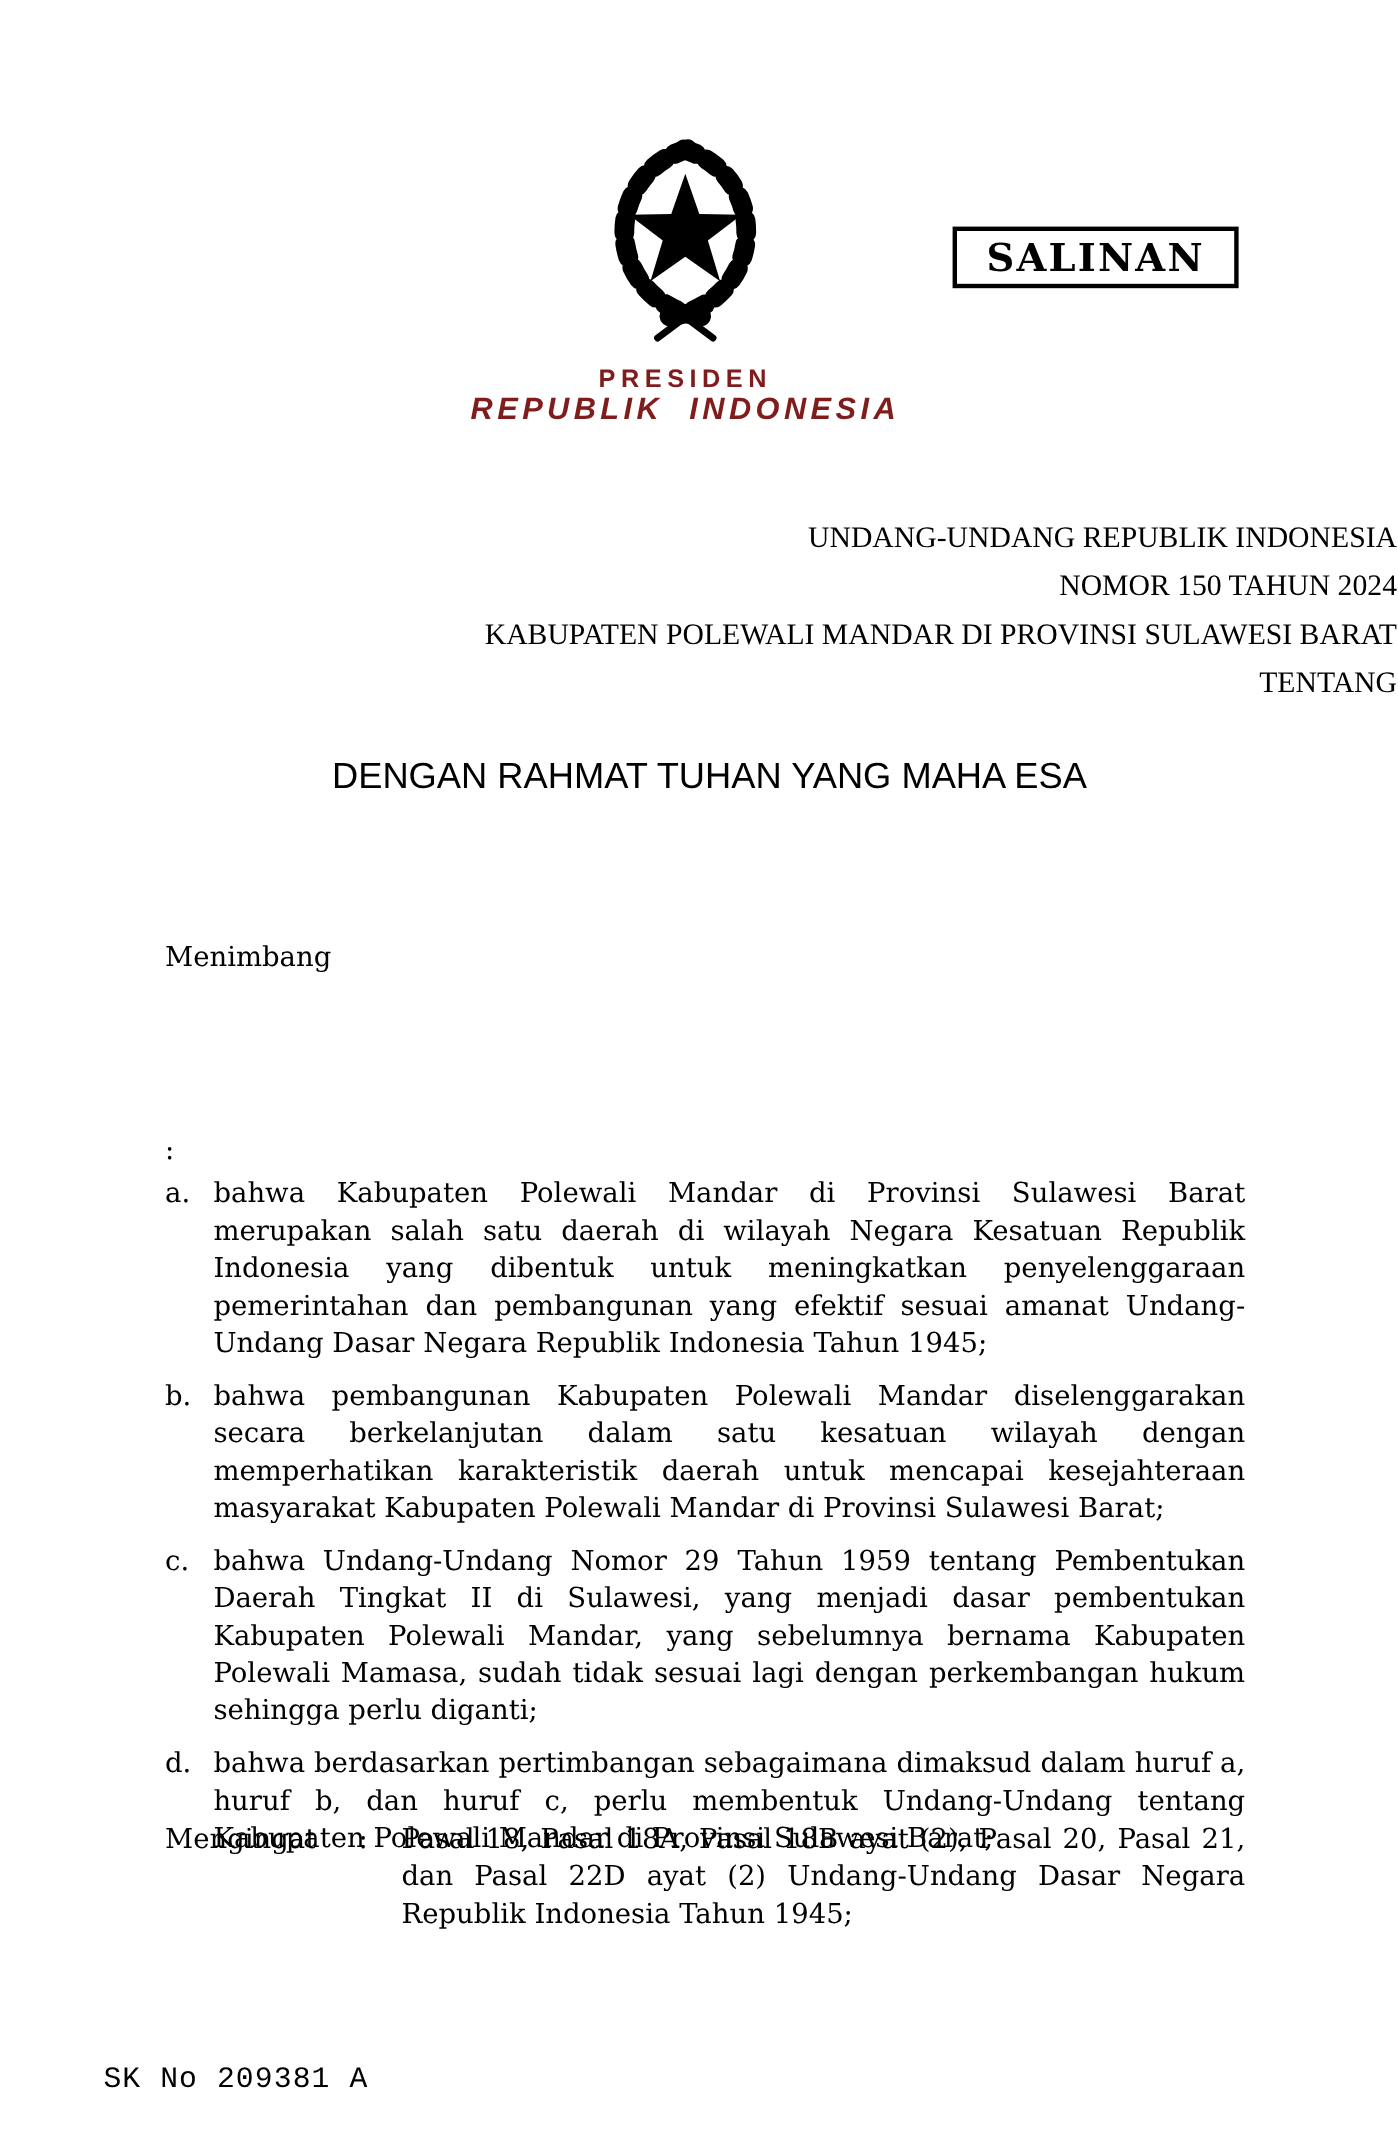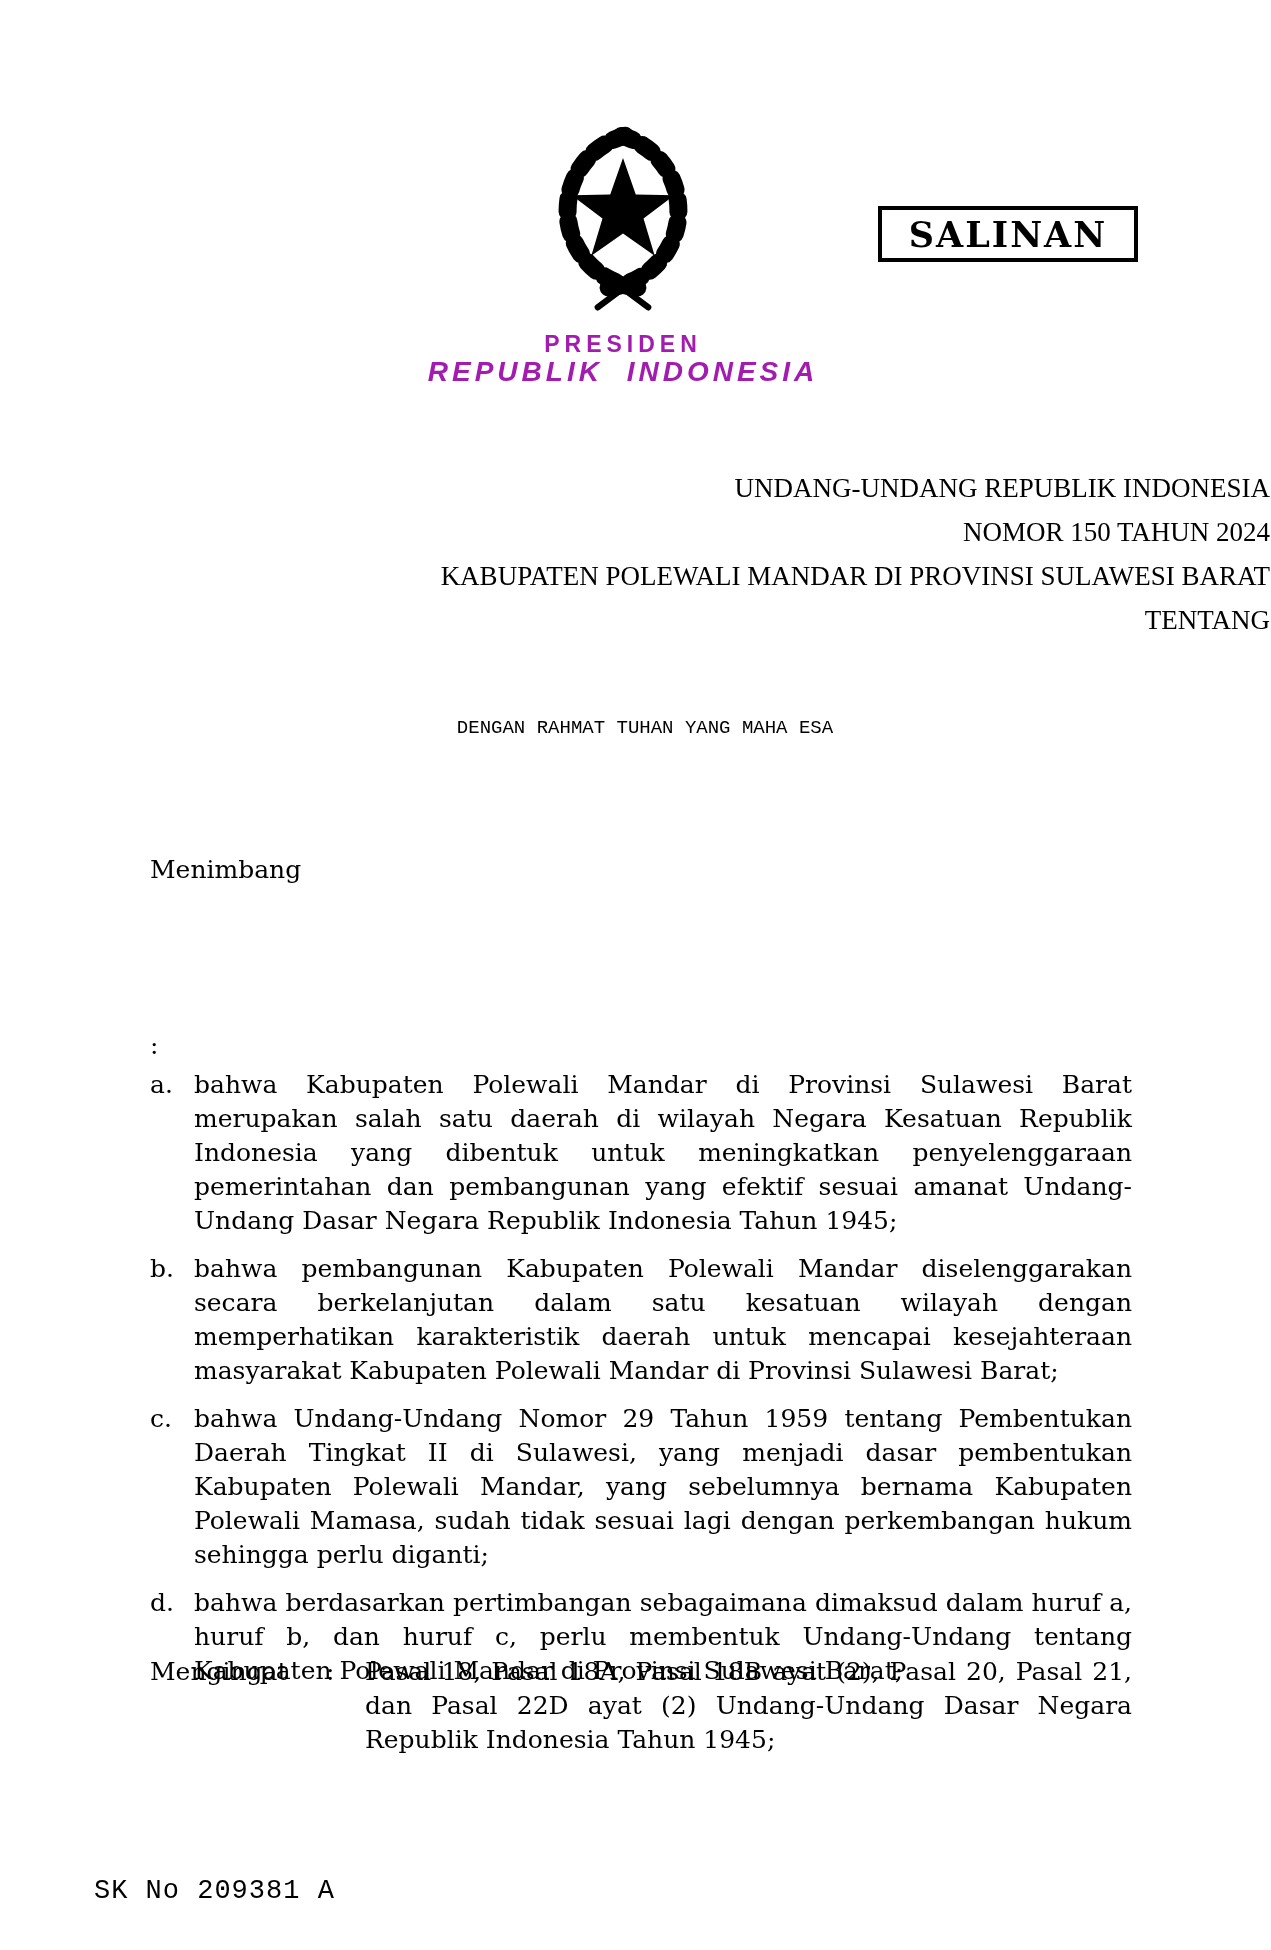--- a/index.html
+++ b/index.html
@@ -6,39 +6,39 @@
   html, body { background: #ffffff; }
   body { width: 1271px; height: 1950px; position: relative; font-family: "DejaVu Serif", serif; color: #000; }
   .page { position: absolute; inset: 0; background: #fff; overflow: hidden; }
 
   
   .seal { position: absolute; left: 533px; top: 124px; width: 180px; height: 192px; }
 
   
   .salinan-box {
     position: absolute; left: 866px; top: 206px; width: 260px; height: 56px;
-    border: 4px solid #000; display: flex; align-items: center; justify-content: center; margin-left: 12px;
+    border: 4px solid #000; display: flex; align-items: center; justify-content: center;
   }
   .salinan-box span {
     font-family: "DejaVu Serif", serif; font-weight: bold; font-size: 35px; letter-spacing: 2px;
   }
 
   
   .letterhead { position: absolute; left: 0; top: 331px; width: 1246px; text-align: center;
-    font-family: "Liberation Sans", sans-serif; font-weight: bold; color: #a21caf; }
+    font-family: "Liberation Sans", sans-serif; font-weight: bold; color: #7f1d1d; }
   .letterhead .lh1 { font-size: 23px; letter-spacing: 5px; line-height: 27px; }
   .letterhead .lh2 { font-size: 28px; letter-spacing: 4px; word-spacing: 12px; line-height: 27px; font-style: italic; }
 
   
   .title-block { position: absolute; left: 20px; top: 466px; width: 1250px; text-align: right;
     font-family: "Liberation Serif", serif; font-size: 27px; }
   .title-block div { line-height: 44px; }
 
   .invocation { position: absolute; left: 20px; top: 686px; width: 1250px; text-align: center;
-    font-family: Liberation Mono, monospace; font-size: 19px; margin-top: 31px; }
+    font-family: Liberation Sans, sans-serif; font-size: 33px; }
   .authority { position: absolute; left: 20px; top: 773px; width: 1250px; text-align: center;
     font-family: "Liberation Serif", serif; font-size: 27px; }
 
   
   .clause { position: absolute; left: 150px; width: 982px; display: flex; align-items: flex-start;
     font-size: 25px; line-height: 34px; }
   .clause .label { width: 176px; flex: 0 0 176px; }
   .clause .colon { width: 39px; flex: 0 0 39px; }
   .clause .body-col { flex: 1 1 auto; min-width: 0; }
 

